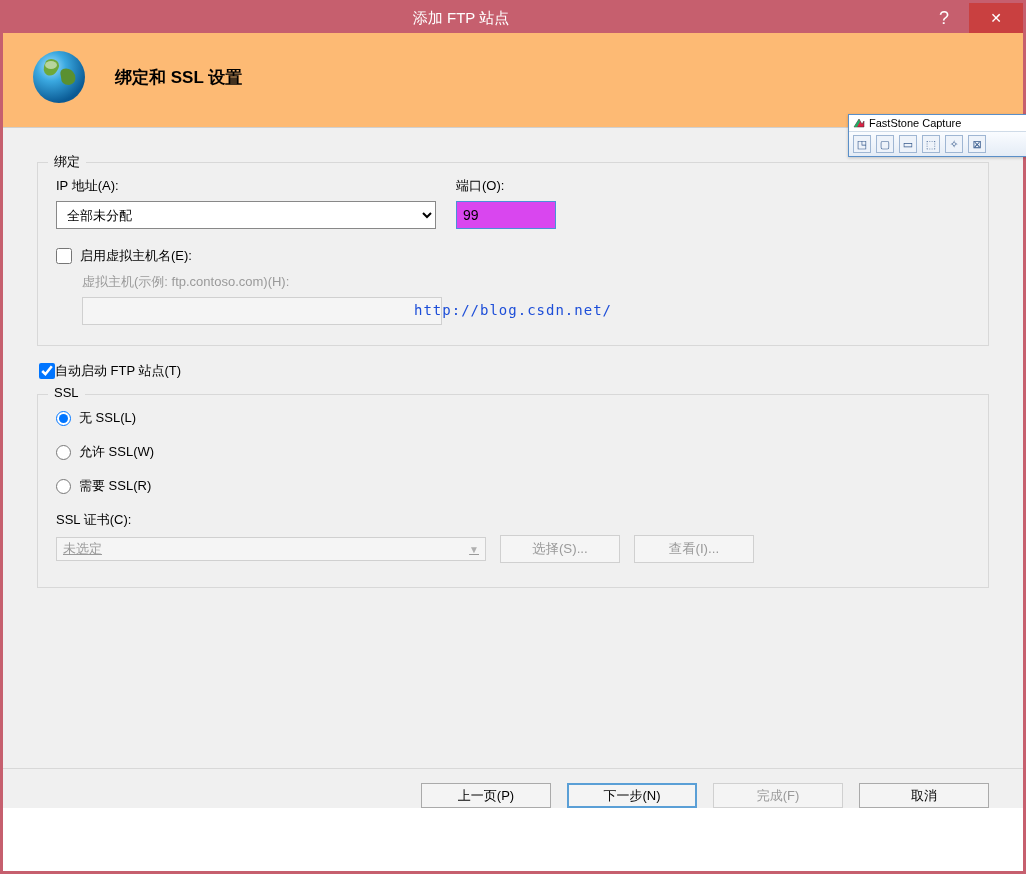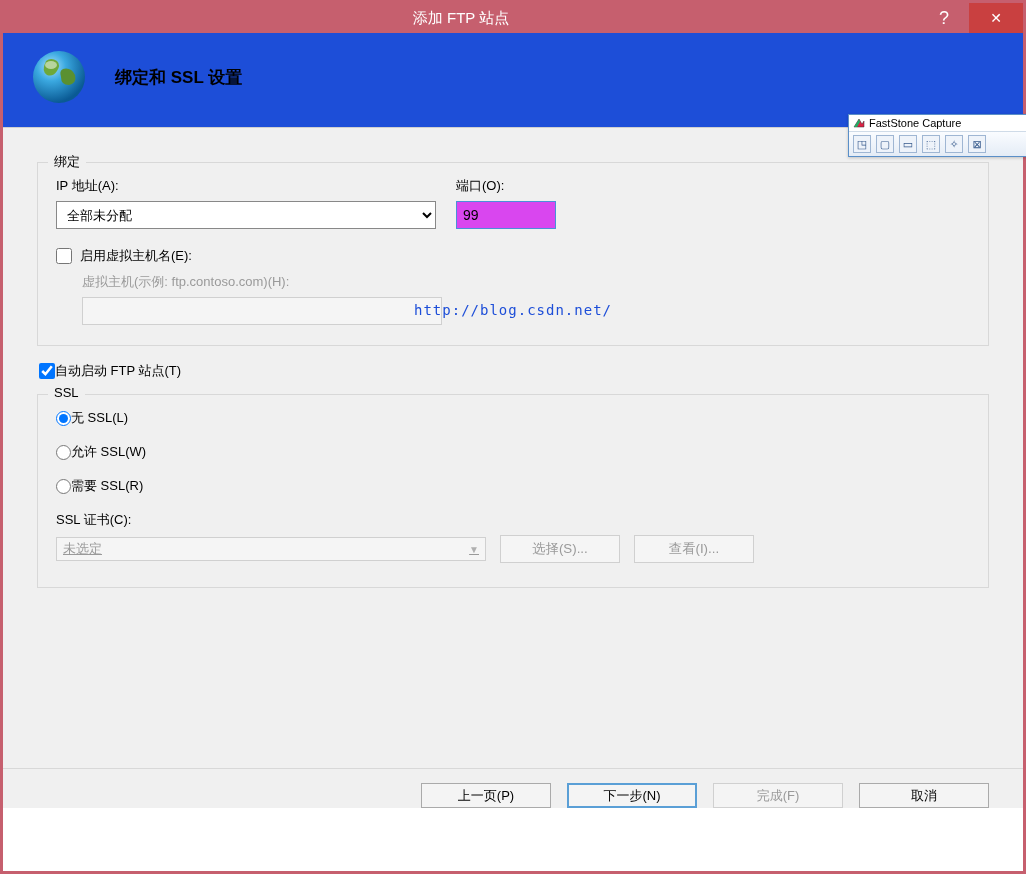--- a/index.html
+++ b/index.html
@@ -6,21 +6,21 @@
 body { font-family: "Microsoft YaHei", "Segoe UI", sans-serif; font-size: 13px; background: #fff; width: 1026px; height: 874px; overflow: hidden; }
 
 .outer-border { border: 3px solid #c65f6e; height: 874px; }
 
 .titlebar { background: #c65f6e; height: 30px; display: flex; align-items: center; color: #fff; position: relative; }
 .title-text { flex: 1; text-align: center; font-size: 15px; }
 .help-btn { width: 50px; text-align: center; font-size: 18px; cursor: pointer; }
 .close-btn { width: 54px; height: 30px; background: #c94040; display: flex; align-items: center; justify-content: center; cursor: pointer; }
 .close-x { font-size: 14px; color: #fff; }
 
-.header-section { background: #1d4ed8; padding: 16px 28px 22px; display: flex; align-items: center; border-bottom: 1px solid #d0d0d0; }
+.header-section { background: #fdba74; padding: 16px 28px 22px; display: flex; align-items: center; border-bottom: 1px solid #d0d0d0; }
 .globe-icon { width: 56px; height: 56px; margin-right: 28px; }
 .header-title { font-size: 17px; font-weight: bold; }
 
 .content-area { background: #f0f0f0; padding: 34px 34px 18px; height: 640px; position: relative; }
 
 .fieldset { border: 1px solid #d8d8d8; padding: 14px 18px 20px; margin-bottom: 16px; position: relative; }
 .legend { position: absolute; top: -10px; left: 10px; background: #f0f0f0; padding: 0 6px; font-size: 13px; }
 
 .binding-row { display: flex; gap: 20px; margin-bottom: 18px; }
 .col-ip { flex: 0 0 380px; }
@@ -30,21 +30,21 @@
 .text-input { width: 100%; height: 28px; border: 1px solid #4a90d9; background: #d946ef; font-size: 14px; padding: 0 6px; }
 .text-input-disabled { width: 360px; height: 28px; border: 1px solid #d0d0d0; background: #f5f5f5; margin-top: 6px; margin-left: 26px; }
 
 .checkbox-row { display: flex; align-items: center; gap: 8px; margin-bottom: 8px; }
 .checkbox-row input { width: 16px; height: 16px; }
 .disabled-label { color: #9a9a9a; margin-left: 26px; font-size: 13px; }
 
 .standalone-check { display: flex; align-items: center; gap: 0; margin: 6px 0 14px 2px; }
 .standalone-check input { width: 16px; height: 16px; }
 
-.radio-row { display: flex; align-items: center; gap: 0; margin-bottom: 16px; }
+.radio-row { display: flex; align-items: center; gap: 8px; margin-bottom: 16px; }
 .radio-row input { width: 15px; height: 15px; }
 
 .cert-row { display: flex; align-items: center; gap: 14px; margin-top: 4px; }
 .cert-combo { flex: 0 0 430px; height: 24px; border: 1px solid #d0d0d0; background: #f5f5f5; color: #9a9a9a; padding: 8px 6px; display: flex; align-items: center; justify-content: space-between; text-decoration: underline; }
 .cert-combo .arrow { color: #b0b0b0; font-size: 10px; }
 .disabled-btn { width: 120px; height: 28px; border: 1px solid #d0d0d0; background: #f5f5f5; color: #9a9a9a; cursor: default; }
 
 .watermark { position: absolute; top: 50%; left: 50%; transform: translate(-50%, -146px); color: #1d4ed8; font-size: 14px; font-family: monospace; letter-spacing: 1px; }
 
 .button-bar { background: #f0f0f0; padding: 14px 34px 0; display: flex; justify-content: flex-end; gap: 16px; border-top: 1px solid #d8d8d8; }

